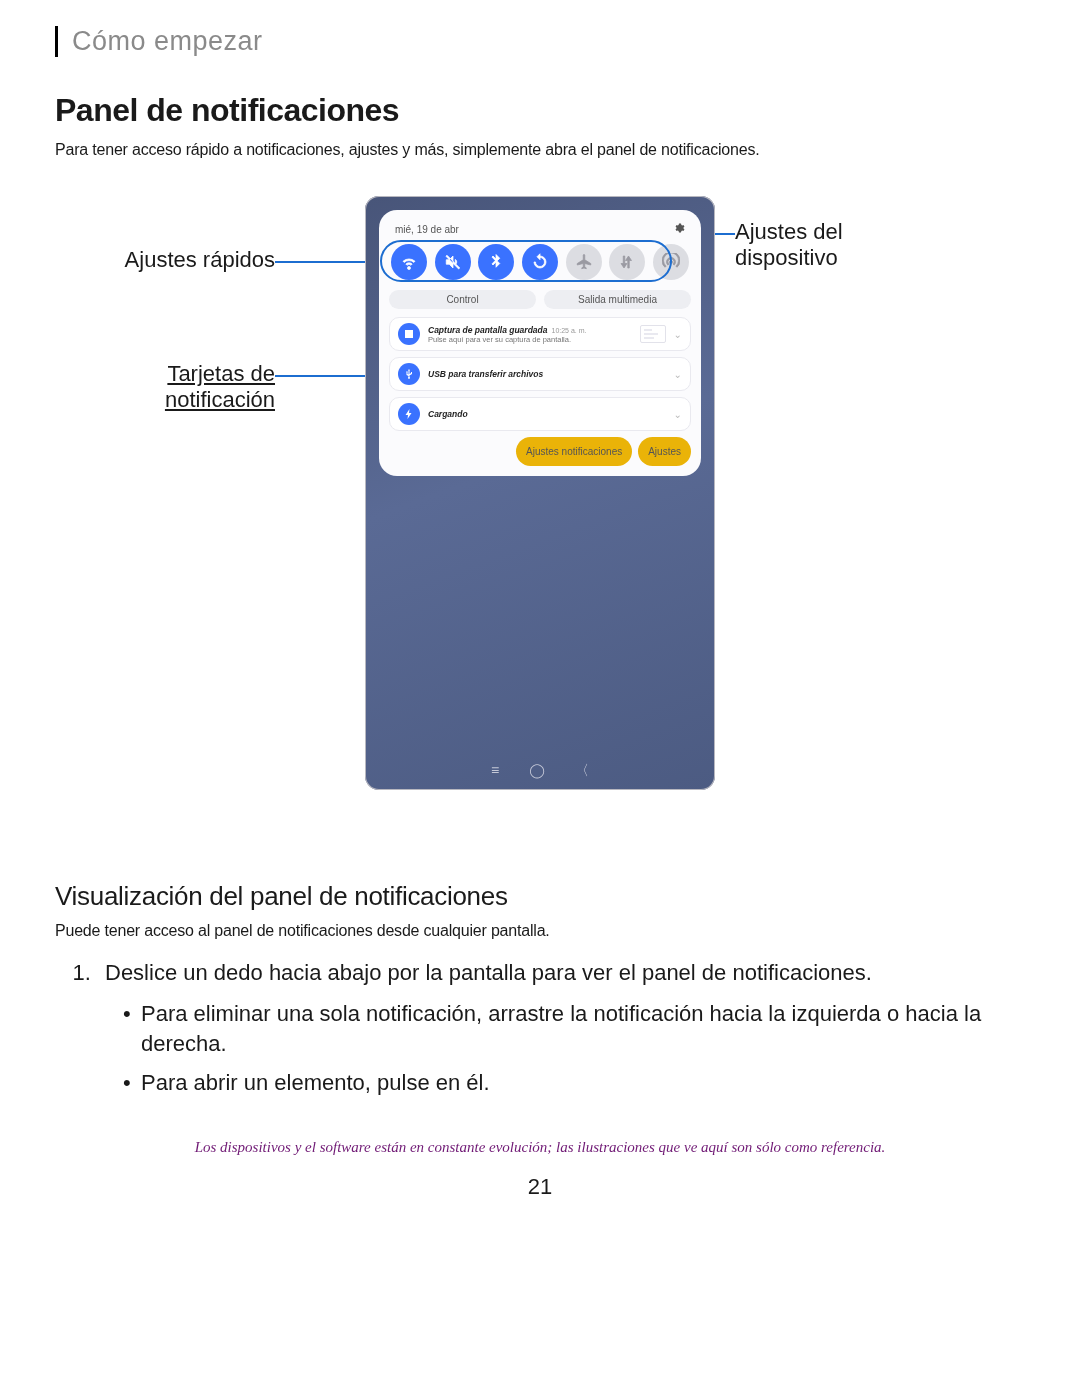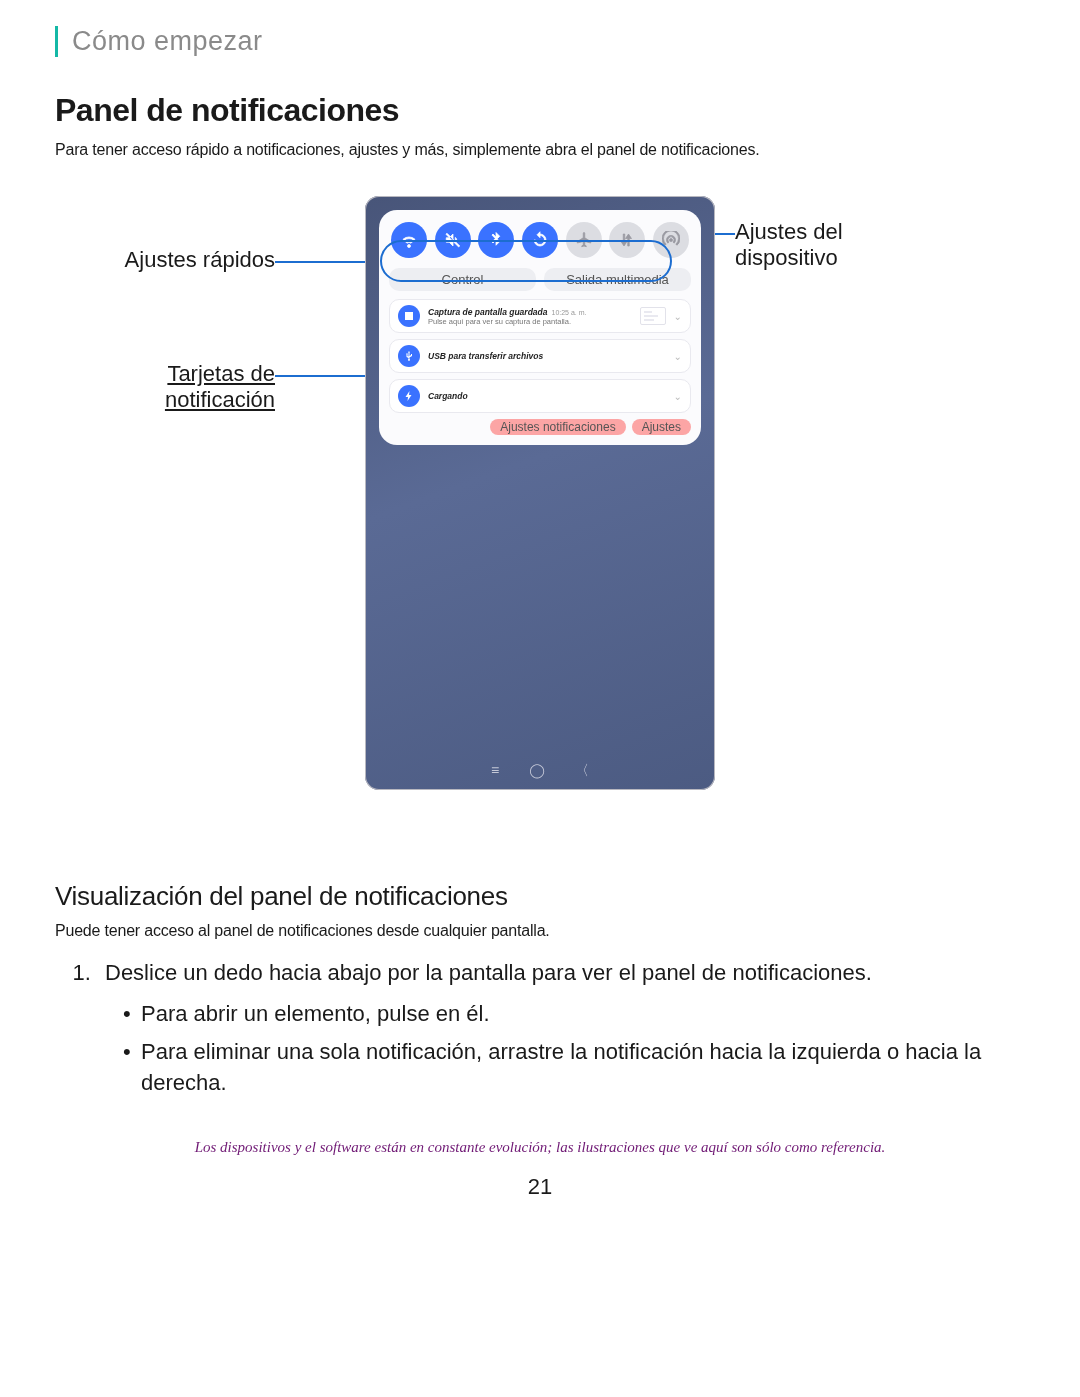--- a/index.html
+++ b/index.html
@@ -18,21 +18,21 @@
   body{
     width:1080px;
     min-height:1397px;
     background:#ffffff;
     font-family:-apple-system, BlinkMacSystemFont, "Segoe UI", Helvetica, Arial, sans-serif;
     color:var(--text);
     position:relative;
   }
   .page{padding:20px 55px 40px 55px;}
   .breadcrumb{
-    border-left:3px solid #14b8a6;
+    border-left:3px solid #000000;
     padding-left:14px;
     color:#8a8a8a;
     font-size:27px;
     letter-spacing:0.5px;
     margin:6px 0 35px 0;
     font-weight:400;
   }
   h1{
     font-size:32px;
     font-weight:600;
@@ -133,21 +133,21 @@
   }
   .qs.on{background:var(--pill-on);}
   .qs svg{width:18px;height:18px;}
   .qs.on svg{fill:#fff;stroke:#fff;}
   .qs.off svg{fill:#9a9aa2;stroke:#9a9aa2;}
   .tabs{
     display:flex;gap:8px;margin:4px 0 8px 0;
   }
   .tab{
     flex:1;background:#edeef2;border-radius:10px;
-    text-align:center;padding:4px 0;font-size:13px;color:#555;
+    text-align:center;padding:4px 0;font-size:10px;color:#555;
   }
   .notif{
     display:flex;align-items:center;gap:8px;
     border:1px solid var(--card-border);
     border-radius:10px;padding:5px 8px;margin-bottom:6px;
     background:#fff;
   }
   .notif .nicon{
     width:22px;height:22px;border-radius:50%;
     background:#3a72ff;display:flex;align-items:center;justify-content:center;flex:none;
@@ -163,21 +163,21 @@
     background:
       linear-gradient(#e9e9f0,#e9e9f0) 3px 3px/8px 2px no-repeat,
       linear-gradient(#e9e9f0,#e9e9f0) 3px 7px/14px 2px no-repeat,
       linear-gradient(#e9e9f0,#e9e9f0) 3px 11px/10px 2px no-repeat,
       #fff;
   }
   .panel-footer{
     display:flex;gap:6px;justify-content:flex-end;margin-top:2px;
   }
   .chip{
-    background:#fca5a5;border-radius:999px;padding:1px 10px;font-size:12px;color:#555;
+    background:#eab308;border-radius:999px;padding:9px 10px;font-size:10px;color:#555;
   }
   .navbar{
     position:absolute;bottom:10px;left:0;right:0;
     display:flex;justify-content:center;gap:30px;
     color:#d9dbe6;font-size:14px;
   }
   .navbar span{opacity:.85;}
 
   
   .callout{
@@ -218,20 +218,28 @@
 
     <div class="callout right" style="left:680px;top:28px;width:200px;">
       <span>Ajustes del</span><br>
       <span>dispositivo</span>
     </div>
     <div class="lead" style="left:565px;top:42px;width:115px;"></div>
 
     <div class="phone">
       <div class="panel">
 
+        <div class="panel-head">
+          <span>mié, 19 de abr</span>
+          <span>
+            <svg class="gear" viewBox="0 0 24 24" fill="currentColor">
+                <path d="M12 8a4 4 0 100 8 4 4 0 000-8zm9 4a7.9 7.9 0 00-.1-1l2-1.6-2-3.4-2.4 1a8 8 0 00-1.7-1L16 3h-4l-.8 2.9a8 8 0 00-1.7 1l-2.4-1-2 3.4L7 11a7.9 7.9 0 000 2l-2 1.6 2 3.4 2.4-1a8 8 0 001.7 1L12 21h4l.8-2.9a8 8 0 001.7-1l2.4 1 2-3.4-2-1.6c.1-.4.1-.7.1-1z"></path>
+              </svg>
+          </span>
+        </div>
 
         <div class="qs-row">
           <div class="qs on">
               <svg viewBox="0 0 24 24">
                 <path d="M12 18a2 2 0 100 4 2 2 0 000-4zm-4.2-3.2a6 6 0 018.4 0l-1.5 1.5a4 4 0 00-5.4 0zM4 11a12 12 0 0116 0l-1.5 1.5a10 10 0 00-13 0z"></path>
               </svg>
             </div>
           <div class="qs on">
               <svg viewBox="0 0 24 24">
                 <path d="M3 9v6h4l5 5V4L7 9H3zm14 3a4 4 0 00-2-3.5v7A4 4 0 0017 12zM4 3l17 17-1.4 1.4L2.6 4.4 4 3z"></path>
@@ -323,21 +331,21 @@
     <div class="qs-outline" style="left:325px;top:49px;width:292px;height:42px;"></div>
   </div>
 
   <h2>Visualización del panel de notificaciones</h2>
   <p class="body" style="margin-bottom:10px;">Puede tener acceso al panel de notificaciones desde cualquier pantalla.</p>
 
   <ol>
     <li>
       <span>Deslice un dedo hacia abajo por la pantalla para ver el panel de notificaciones.</span>
       <ul>
+        <li>Para eliminar una sola notificación, arrastre la notificación hacia la izquierda o hacia la derecha.</li>
         <li>Para abrir un elemento, pulse en él.</li>
-        <li>Para eliminar una sola notificación, arrastre la notificación hacia la izquierda o hacia la derecha.</li>
       </ul>
     </li>
   </ol>
 
   <div class="footnote">Los dispositivos y el software están en constante evolución; las ilustraciones que ve aquí son sólo como referencia.</div>
   <div class="page-number">21</div>
 </div>
 
 </body></html>

